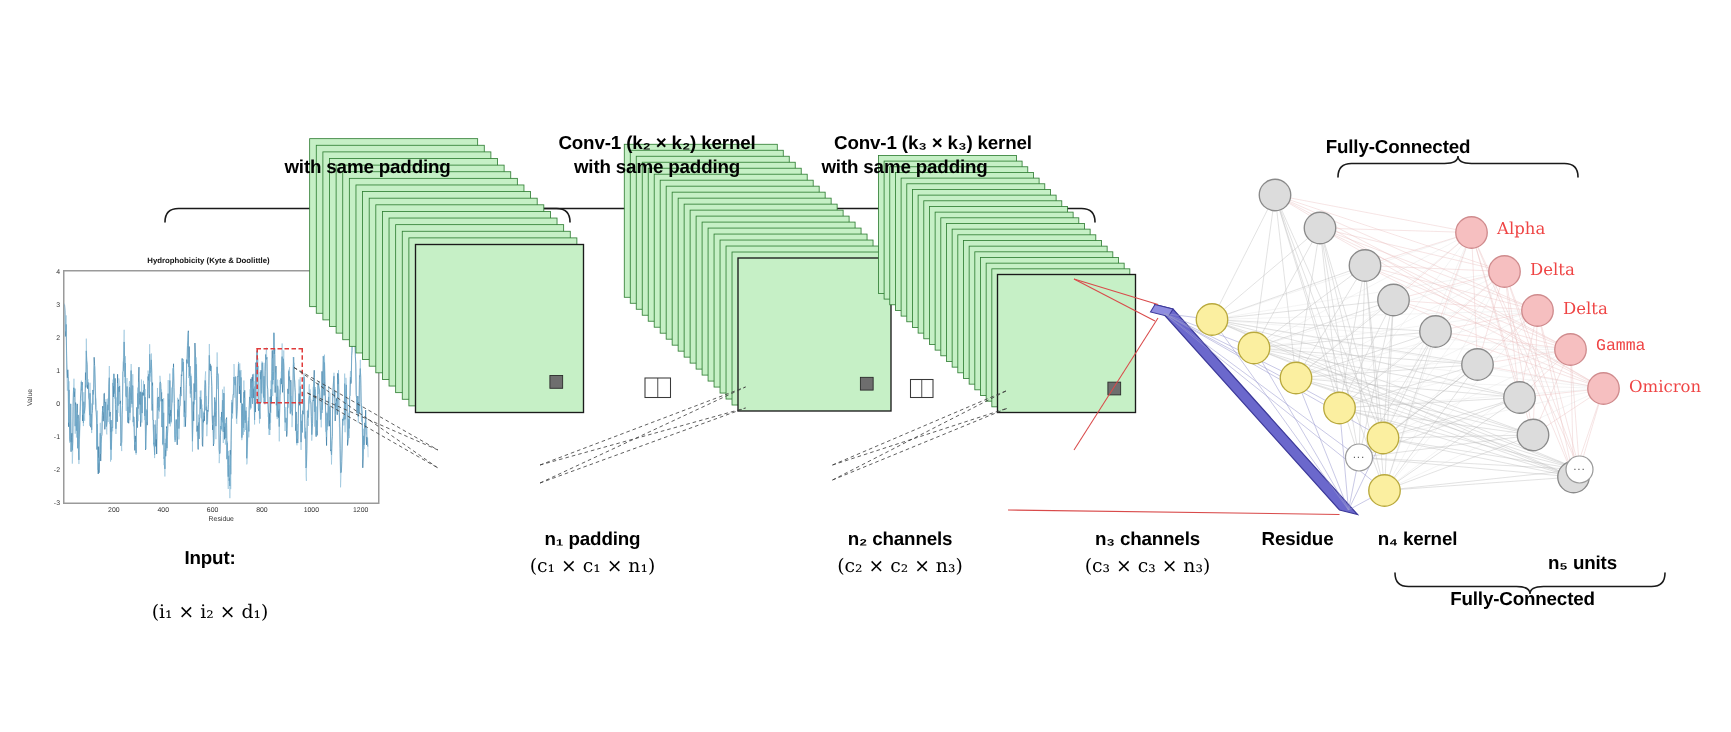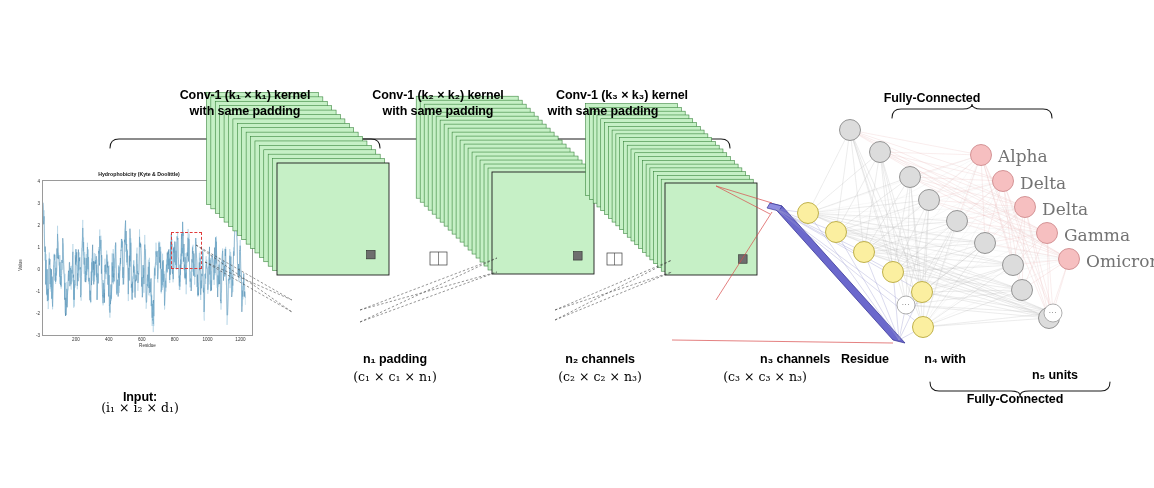--- a/index.html
+++ b/index.html
@@ -2,21 +2,21 @@
 <html><head>
 <meta charset="utf-8">
 <style>
   html,body{margin:0;padding:0;background:#ffffff;}
   body{width:1154px;height:488px;font-family:"Liberation Sans",sans-serif;overflow:hidden;}
   #root{position:relative;width:1154px;height:488px;}
   .abs{position:absolute;}
   .lbl{position:absolute;text-align:center;color:#000;line-height:1.22;white-space:nowrap;}
   .bold{font-weight:bold;font-size:12.5px;letter-spacing:-0.1px;}
   .math{font-family:"DejaVu Serif",serif;font-size:12.5px;font-style:normal;}
-  .serif{font-family:"DejaVu Serif",serif;font-size:17px;color:#737373;}
+  .serif{font-family:"DejaVu Serif",serif;font-size:11px;color:#ef4444;}
   .plotwrap{position:absolute;left:22px;top:172px;width:234px;height:186px;}
   .plottitle{position:absolute;width:100%;top:-1px;text-align:center;font-size:5.2px;font-weight:bold;color:#111;font-family:"Liberation Sans",sans-serif;}
   .axbox{position:absolute;left:20px;top:8px;right:3px;bottom:22px;border:0.7px solid #9a9a9a;box-sizing:border-box;background:#fff;}
   .ytick{position:absolute;right:100%;margin-right:3px;font-size:4.6px;color:#333;transform:translateY(-50%);font-family:"Liberation Sans",sans-serif;}
   .xtick{position:absolute;top:100%;margin-top:2px;font-size:4.6px;color:#333;transform:translateX(-50%);font-family:"Liberation Sans",sans-serif;}
   .xlab{position:absolute;left:20px;right:3px;bottom:10px;text-align:center;font-size:4.6px;color:#333;}
   .ylab{position:absolute;left:-2px;top:50%;font-size:4.6px;color:#333;transform:translate(-50%,-50%) rotate(-90deg);transform-origin:center;}
   .selbox{position:absolute;border:1px dashed #e03b3b;box-sizing:border-box;}
 </style>
 </head>
@@ -48,21 +48,21 @@
           <div class="xtick" style="left: 47.2441%;">600</div>
           <div class="xtick" style="left: 62.9921%;">800</div>
           <div class="xtick" style="left: 78.7402%;">1000</div>
           <div class="xtick" style="left: 94.4882%;">1200</div>
         </div>
     </div>
     <div class="ylab">Value</div>
     <div class="xlab">Residue</div>
   </div>
 
-  <div class="lbl bold" style="left:60px;top:365px;width:160px;margin-top:25px;">Input:</div>
+  <div class="lbl bold" style="left:60px;top:365px;width:160px;">Input:</div>
   <div class="lbl math" style="left:60px;top:400px;width:160px;">(i₁ × i₂ × d₁)</div>
 
   <svg class="abs" id="main" width="1154" height="488" style="left:0;top:0;">
       <path d="M 110 148 q 0 -9 9 -9 L 236 139 q 9 0 9 -4.95 q 0 4.95 9 4.95 L 371 139 q 9 0 9 9" fill="none" stroke="#1a1a1a" stroke-width="1.05" stroke-linecap="round"></path>
       <path d="M 325 148 q 0 -9 9 -9 L 433.5 139 q 9 0 9 -4.95 q 0 4.95 9 4.95 L 551 139 q 9 0 9 9" fill="none" stroke="#1a1a1a" stroke-width="1.05" stroke-linecap="round"></path>
       <path d="M 490 148 q 0 -9 9 -9 L 601 139 q 9 0 9 -4.95 q 0 4.95 9 4.95 L 721 139 q 9 0 9 9" fill="none" stroke="#1a1a1a" stroke-width="1.05" stroke-linecap="round"></path>
       <path d="M 892 118 q 0 -9 9 -9 L 963 109 q 9 0 9 -4.95 q 0 4.95 9 4.95 L 1043 109 q 9 0 9 9" fill="none" stroke="#1a1a1a" stroke-width="1.05" stroke-linecap="round"></path>
       <path d="M 930 382 q 0 9 9 9 L 1011 391 q 9 0 9 4.95 q 0 -4.95 9 -4.95 L 1101 391 q 9 0 9 -9" fill="none" stroke="#1a1a1a" stroke-width="1.05" stroke-linecap="round"></path>
       <g>
         <rect x="206.44" y="92.44" width="112" height="112" fill="#c6f0c6" stroke="#2e7d32" stroke-width="0.55"></rect>
@@ -337,44 +337,43 @@
       <circle cx="1049" cy="318" r="10.5" fill="#dcdcdc" stroke="#8a8a8a" stroke-width="0.9"></circle>
       <circle cx="1053" cy="313" r="9" fill="#ffffff" stroke="#9a9a9a" stroke-width="0.8"></circle>
       <text x="1053" y="315.4" text-anchor="middle" font-size="7" fill="#555" font-family="&quot;DejaVu Sans&quot;,sans-serif" letter-spacing="0.6">···</text>
       <circle cx="981" cy="155" r="10.5" fill="#f6bfc0" stroke="#cf8b8d" stroke-width="0.9"></circle>
       <circle cx="1003" cy="181" r="10.5" fill="#f6bfc0" stroke="#cf8b8d" stroke-width="0.9"></circle>
       <circle cx="1025" cy="207" r="10.5" fill="#f6bfc0" stroke="#cf8b8d" stroke-width="0.9"></circle>
       <circle cx="1047" cy="233" r="10.5" fill="#f6bfc0" stroke="#cf8b8d" stroke-width="0.9"></circle>
       <circle cx="1069" cy="259" r="10.5" fill="#f6bfc0" stroke="#cf8b8d" stroke-width="0.9"></circle>
     </svg>
 
-  <div class="lbl bold" style="left:145px;top:88px;width:200px;">Conv-1 (k₁ × k₁) kernel</div>
   <div class="lbl bold" style="left:145px;top:104px;width:200px;">with same padding</div>
 
   <div class="lbl bold" style="left:338px;top:88px;width:200px;">Conv-1 (k₂ × k₂) kernel</div>
   <div class="lbl bold" style="left:338px;top:104px;width:200px;">with same padding</div>
 
   <div class="lbl bold" style="left:522px;top:88px;width:200px;">Conv-1 (k₃ × k₃) kernel</div>
   <div class="lbl bold" style="left:503px;top:104px;width:200px;">with same padding</div>
 
   <div class="lbl bold" style="left:330px;top:352px;width:130px;">n₁ padding</div>
   <div class="lbl math" style="left:330px;top:369px;width:130px;">(c₁ × c₁ × n₁)</div>
 
   <div class="lbl bold" style="left:535px;top:352px;width:130px;">n₂ channels</div>
   <div class="lbl math" style="left:535px;top:369px;width:130px;">(c₂ × c₂ × n₃)</div>
 
-  <div class="lbl bold" style="left:700px;top:352px;width:130px;text-align:right;">n₃ channels</div>
+  <div class="lbl bold" style="left:700px;top:352px;width:130px;">n₃ channels</div>
   <div class="lbl math" style="left:700px;top:369px;width:130px;">(c₃ × c₃ × n₃)</div>
 
   <div class="lbl bold" style="left:810px;top:352px;width:110px;">Residue</div>
-  <div class="lbl bold" style="left:890px;top:352px;width:110px;">n₄ with</div>
+  <div class="lbl bold" style="left:890px;top:352px;width:110px;">n₄ kernel</div>
   <div class="lbl bold" style="left:1000px;top:368px;width:110px;">n₅ units</div>
 
   <div class="lbl bold" style="left:812px;top:91px;width:240px;">Fully-Connected</div>
   <div class="lbl bold" style="left:895px;top:392px;width:240px;">Fully-Connected</div>
 
   <div class="serif abs" style="left:998px;top:146px;">Alpha</div>
   <div class="serif abs" style="left:1020px;top:173px;">Delta</div>
   <div class="serif abs" style="left:1042px;top:199px;">Delta</div>
-  <div class="serif abs" style="left:1064px;top:225px;">Gamma</div>
+  <div class="serif abs" style="left:1064px;top:225px;font-family:Liberation Mono, monospace;">Gamma</div>
   <div class="serif abs" style="left:1086px;top:251px;">Omicron</div>
 
 </div>
 
 </body></html>

